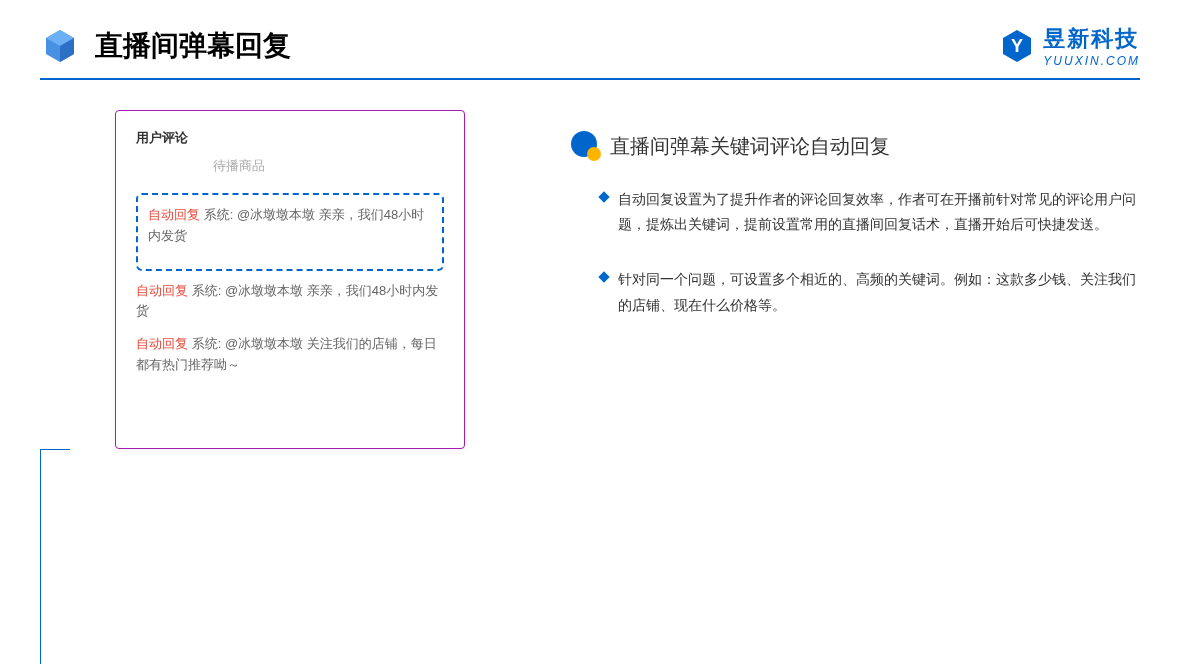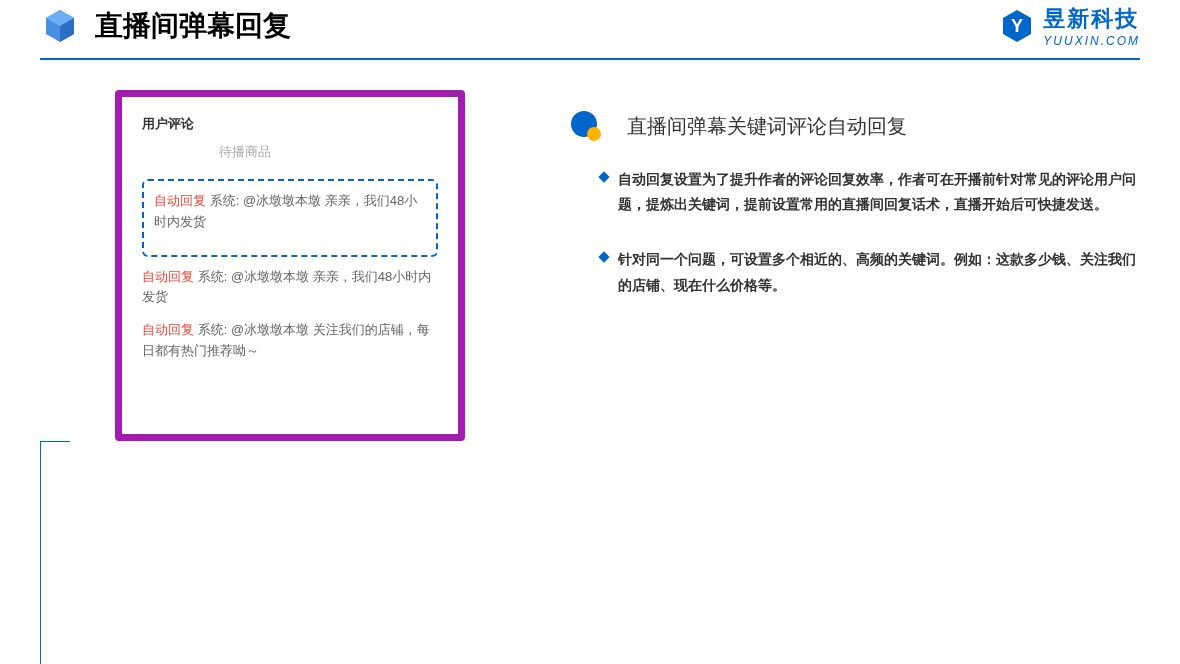--- a/index.html
+++ b/index.html
@@ -1,47 +1,47 @@
 <!DOCTYPE html>
 <html><head>
   <meta charset="utf-8">
   <style>
     * { margin: 0; padding: 0; box-sizing: border-box; }
     body { font-family: "Microsoft YaHei", sans-serif; background: #fff; width: 1180px; height: 664px; overflow: hidden; }
     
-    .header { display: flex; justify-content: space-between; align-items: center; padding: 4px 40px 10px; }
+    .header { display: flex; justify-content: space-between; align-items: center; padding: 24px 40px 10px; }
     .header-left { display: flex; align-items: center; gap: 15px; }
     .cube-icon { width: 40px; height: 40px; }
     .page-title { font-size: 28px; font-weight: bold; color: #000; }
     .logo-area { display: flex; align-items: center; gap: 8px; }
     .logo-icon { width: 36px; height: 36px; }
     .logo-text { display: flex; flex-direction: column; }
     .logo-cn { font-size: 22px; font-weight: bold; color: #0066cc; letter-spacing: 2px; }
     .logo-en { font-size: 12px; color: #0066cc; letter-spacing: 2px; font-style: italic; }
     .divider { height: 2px; background: #0066cc; margin: 0 40px 30px; }
     
     .content { display: flex; padding: 0 40px; gap: 50px; position: relative; }
     .left-col { width: 480px; position: relative; }
     .right-col { flex: 1; padding-top: 20px; }
     
-    .card1 { background: #fff; border: 7px solid #a21caf; border-radius: 4px; padding: 18px 20px 60px; width: 350px; margin-left: 75px; box-shadow: 0 2px 8px rgba(0,0,0,0.05); }
+    .card1 { background: #fff; border: 1px solid #a21caf; border-radius: 4px; padding: 18px 20px 60px; width: 350px; margin-left: 75px; box-shadow: 0 2px 8px rgba(0,0,0,0.05); }
     .tabs { display: flex; gap: 25px; margin-bottom: 18px; font-size: 13px; }
     .tab-active { font-weight: bold; color: #333; }
     .tab-inactive { color: #aaa; margin-top: 28px; }
     .comment-row { font-size: 13px; color: #666; margin-bottom: 12px; line-height: 1.6; }
     .comment-highlighted { border: 2px dashed #0066cc; border-radius: 6px; padding: 10px; margin-bottom: 10px; }
     .auto-reply-tag { color: #e74c3c; font-weight: 500; }
     .conn-v1 { left: 450px; top: 68px; width: 0; height: 380px; border-right: 1.5px solid #0066cc; }
     .conn-h1 { left: 420px; top: 68px; width: 30px; height: 0; border-top: 1.5px solid #0066cc; }
     
-    .section-title { display: flex; align-items: center; gap: 25px; margin-bottom: 25px; }
+    .section-title { display: flex; align-items: center; gap: 8px; margin-bottom: 25px; }
     .bubble-icon { width: 32px; height: 32px; position: relative; }
     .section-title h3 { font-size: 20px; font-weight: 500; color: #333; }
     
-    .bullet-list { padding-left: 30px; font-weight: bold; }
+    .bullet-list { padding-left: 30px; }
     .bullet-item { display: flex; gap: 10px; margin-bottom: 30px; }
     .diamond { width: 8px; height: 8px; background: #0066cc; transform: rotate(45deg); margin-top: 6px; flex-shrink: 0; }
     .bullet-text { font-size: 14px; color: #333; line-height: 1.8; }
   </style>
 </head>
 <body>
 
 <div class="header">
   <div class="header-left">
     <svg class="cube-icon" viewBox="0 0 40 40">

